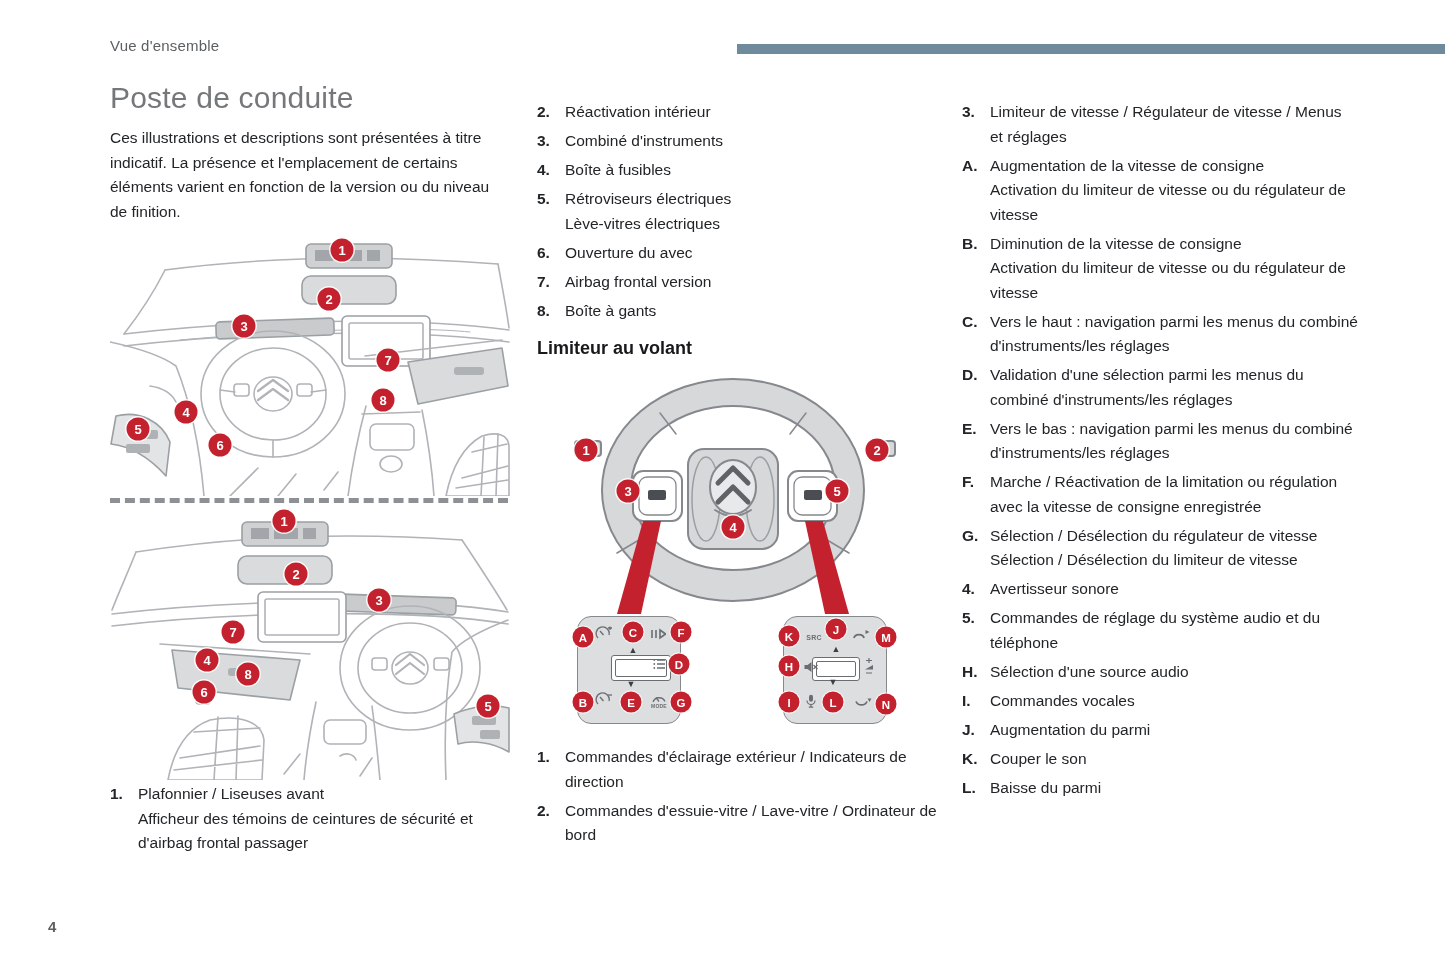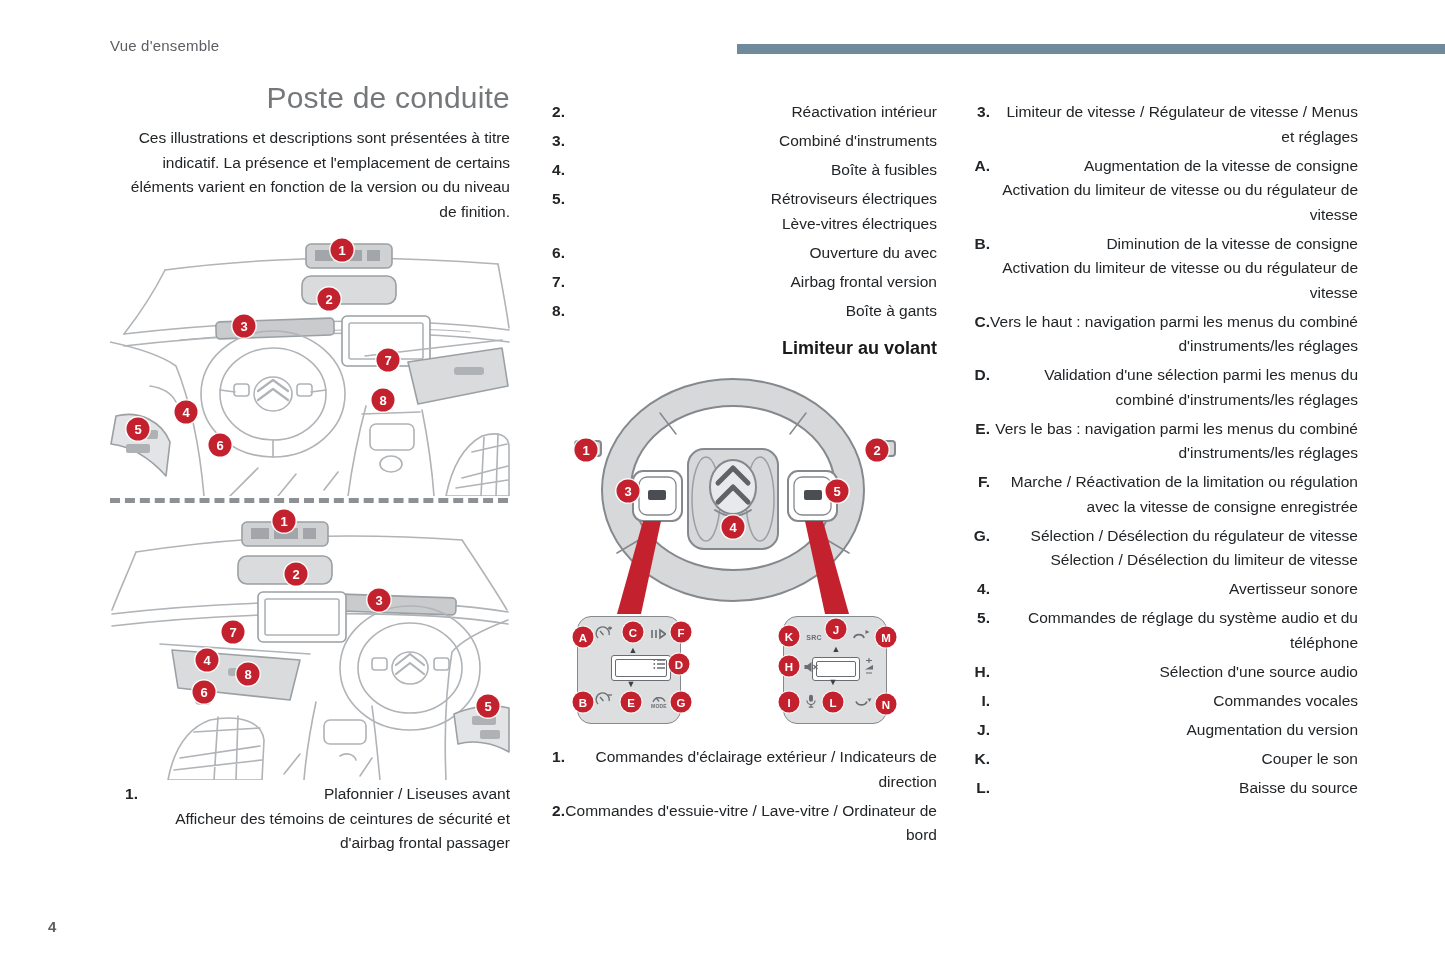--- a/index.html
+++ b/index.html
@@ -16,21 +16,21 @@
     font-size:15px; color:#5b5f63; letter-spacing:.2px;
   }
   .topbar-rule{
     position:absolute; left:737px; top:44px; right:0; height:10px;
     background:var(--accent);
   }
   .pagenum{
     position:absolute; left:48px; top:918px;
     font-size:15px; font-weight:bold; color:#5b5f63;
   }
-  .col{ position:absolute;text-align:right; }
+  .col{ position:absolute; }
   .col-left{ left:110px; top:80px; width:400px; }
   .col-mid{ left:537px; top:100px; width:400px; }
   .col-right{ left:962px; top:100px; width:396px; }
 
   h1{
     margin:0 0 10px 0; font-size:30px; line-height:36px;
     font-weight:500; color:#75787b; letter-spacing:.2px;
   }
   .intro{ margin:0 0 10px 0; font-size:15.5px; line-height:24.5px; }
 
@@ -483,31 +483,31 @@
       </div>
       <div class="li">
         <span class="num">I.</span>
         <span class="txt">
           <div>Commandes vocales</div>
         </span>
       </div>
       <div class="li">
         <span class="num">J.</span>
         <span class="txt">
-          <div>Augmentation du version</div>
+          <div>Augmentation du parmi</div>
         </span>
       </div>
       <div class="li">
         <span class="num">K.</span>
         <span class="txt">
           <div>Couper le son</div>
         </span>
       </div>
       <div class="li">
         <span class="num">L.</span>
         <span class="txt">
-          <div>Baisse du source</div>
+          <div>Baisse du parmi</div>
         </span>
       </div>
     </div>
 </div>
 
 <div class="pagenum">4</div>
 
 </body></html>

